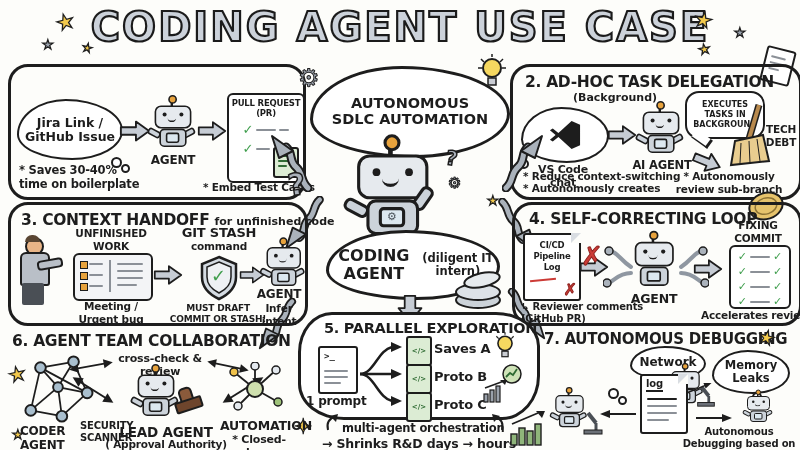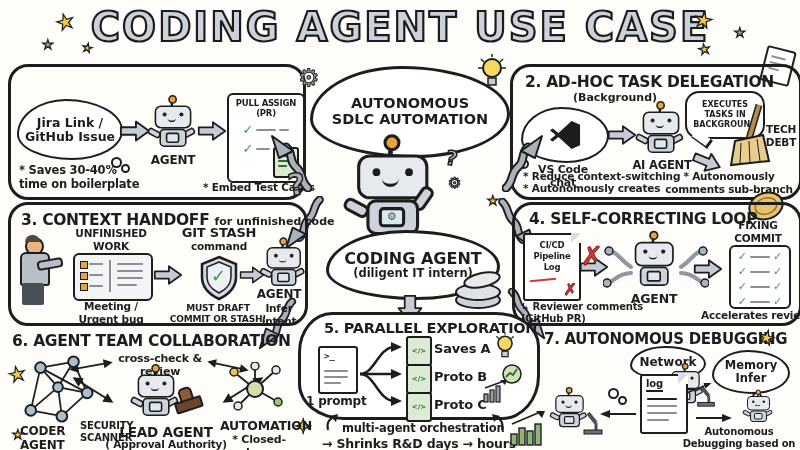--- a/index.html
+++ b/index.html
@@ -103,21 +103,21 @@
         <i class="arm ra"></i>
       <div class="body ab">
           <i class="scr"></i>
         </div>
     </div>
     <div class="ab note ctr" style="left:130px;top:86px;width:64px;font-size:12px">AGENT</div>
     <svg class="ab ba" style="left:186px;top:52px" width="30" height="24" viewBox="0 0 34 24">
         <polygon points="2,8 18,8 18,2 32,12 18,22 18,16 2,16"></polygon>
       </svg>
     <div class="ab card" style="left:216px;top:26px;width:74px;height:86px">
-      <div class="note ctr" style="font-size:8.5px;margin-top:3px">PULL ASSIGN (PR)</div>
+      <div class="note ctr" style="font-size:8.5px;margin-top:3px">PULL REQUEST (PR)</div>
       <div class="prrow" style="margin-top:4px">
           <span class="chk" style="font-size:13px">✓</span>
           <i class="line" style="width:20px"></i>
           <i class="line" style="width:10px"></i>
         </div>
       <div class="prrow" style="margin-top:4px">
           <span class="chk" style="font-size:13px">✓</span>
           <i class="line" style="width:14px"></i>
           <i class="line" style="width:16px"></i>
         </div>
@@ -167,21 +167,21 @@
       <line x1="32" y1="2" x2="22" y2="36" stroke="#1d1d1d" stroke-width="7"></line>
       <line x1="32" y1="2" x2="22" y2="36" stroke="#b98a4e" stroke-width="4"></line>
       <polygon points="8,38 36,32 42,58 4,62" fill="#e9cd8f" stroke="#1d1d1d" stroke-width="2"></polygon>
       <line x1="14" y1="40" x2="13" y2="60" stroke="#1d1d1d" stroke-width="1"></line>
       <line x1="22" y1="38" x2="23" y2="60" stroke="#1d1d1d" stroke-width="1"></line>
       <line x1="30" y1="36" x2="33" y2="58" stroke="#1d1d1d" stroke-width="1"></line>
     </svg>
     <div class="ab note ctr" style="left:252px;top:56px;width:32px;font-size:10.5px">TECH DEBT</div>
     <div class="ab note nw" style="left:10px;top:103px;font-size:10.5px">* Reduce context-switching</div>
     <div class="ab note nw" style="left:10px;top:115px;font-size:10.5px">* Autonomously creates</div>
-    <div class="ab note ctr" style="left:152px;top:103px;width:128px;font-size:10.5px">* Autonomously comments sub-branch</div>
+    <div class="ab note ctr" style="left:152px;top:103px;width:128px;font-size:10.5px">* Autonomously review sub-branch</div>
   </div>
 
   <span class="ab glyph gear" style="left:298px;top:66px;font-size:24px">⚙</span>
   <div class="ab cloud" style="left:310px;top:66px;width:194px;height:86px;font-size:14.5px;border-width:3px">
     <span style="width:160px">AUTONOMOUS SDLC AUTOMATION</span>
   </div>
   <svg class="ab" style="left:478px;top:54px" width="28" height="36" viewBox="0 0 28 36">
     <g stroke="#1d1d1d" stroke-width="1.5">
         <line x1="14" y1="0" x2="14" y2="3"></line>
         <line x1="3" y1="5" x2="6" y2="8"></line>
@@ -223,21 +223,21 @@
       </div>
     <i class="arm la"></i>
       <i class="arm ra" style="transform:rotate(-55deg);top:32px"></i>
     <div class="body ab">
         <i class="scr">⚙</i>
       </div>
   </div>
   <span class="ab glyph qm" style="left:446px;top:148px;font-size:20px;transform:rotate(10deg)">?</span>
   <span class="ab glyph gear" style="left:448px;top:176px;font-size:15px">⚙</span>
   <span class="ab glyph star" style="left:487px;top:194px;font-size:13px">★</span>
-  <div class="ab cloud" style="left:326px;top:230px;width:168px;height:64px;border-width:3px;flex-direction:column">
+  <div class="ab cloud" style="left:326px;top:230px;width:168px;height:64px;border-width:3px;flex-direction:row">
     <div style="font-size:16px;font-weight:800">CODING AGENT</div>
     <div style="font-size:11.5px;font-weight:700">(diligent IT intern)</div>
   </div>
   <svg class="ab" style="left:452px;top:268px" width="54" height="42" viewBox="0 0 54 42">
     <ellipse cx="26" cy="32" rx="22" ry="8" fill="#ccd3d9" stroke="#1d1d1d" stroke-width="2"></ellipse>
     <ellipse cx="26" cy="24" rx="22" ry="8" fill="#dde2e7" stroke="#1d1d1d" stroke-width="2"></ellipse>
     <ellipse cx="30" cy="12" rx="18" ry="7" fill="#e7ebee" stroke="#1d1d1d" stroke-width="2" transform="rotate(-12 30 12)"></ellipse>
   </svg>
   <svg class="ab ba" style="left:396px;top:294px" width="28" height="30" viewBox="0 0 30 34">
       <polygon points="9,2 21,2 21,16 28,16 15,32 2,16 9,16"></polygon>
@@ -555,21 +555,21 @@
     <div class="ab note ctr" style="left:216px;top:92px;width:74px;font-size:12.5px">AUTOMATION</div>
     <div class="ab note ctr" style="left:218px;top:107px;width:74px;font-size:11px">* Closed-loop DevOps</div>
   </div>
   <span class="ab glyph star" style="left:8px;top:364px;font-size:20px;transform:rotate(-12deg)">★</span>
   <span class="ab glyph star" style="left:12px;top:428px;font-size:13px">★</span>
 
   <div class="ab" style="left:534px;top:326px;width:262px;height:124px">
     <div class="ab sec-title" style="left:10px;top:4px;font-size:15px">7. AUTONOMOUS DEBUGGING</div>
     <div class="ab cloud" style="left:96px;top:20px;width:72px;height:30px;font-size:12px">Network</div>
     <div class="ab cloud" style="left:178px;top:24px;width:74px;height:40px;font-size:11.5px">
-        <span style="width:56px">Memory Infer</span>
+        <span style="width:56px">Memory Leaks</span>
       </div>
     <i class="ab dot" style="left:74px;top:62px;width:7px;height:7px"></i>
     <i class="ab dot" style="left:84px;top:70px;width:5px;height:5px"></i>
     <i class="ab dot" style="left:126px;top:52px;width:6px;height:6px"></i>
     <i class="ab dot" style="left:218px;top:66px;width:6px;height:6px"></i>
     <div class="ab robot" style="left:20px;top:64px;transform:scale(.62)">
       <i class="ant"></i>
         <i class="antd"></i>
       <div class="head ab">
           <i class="eye l"></i>

